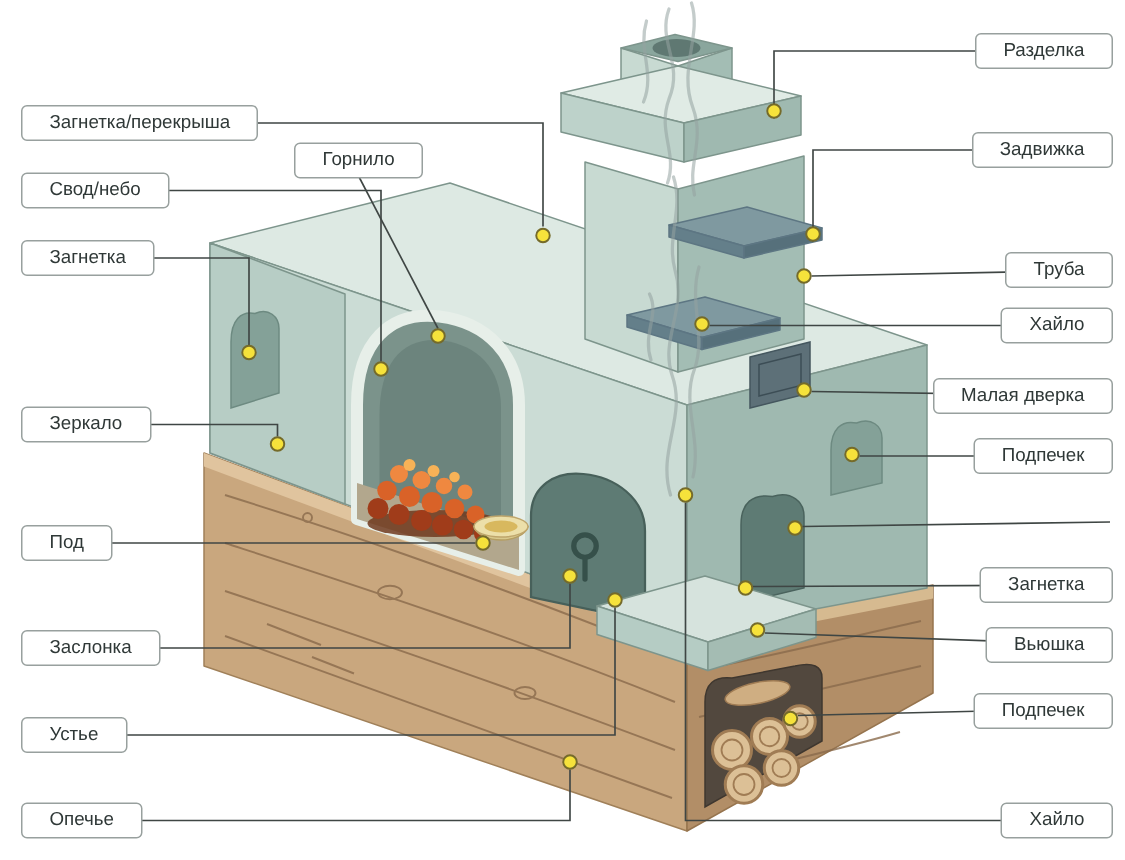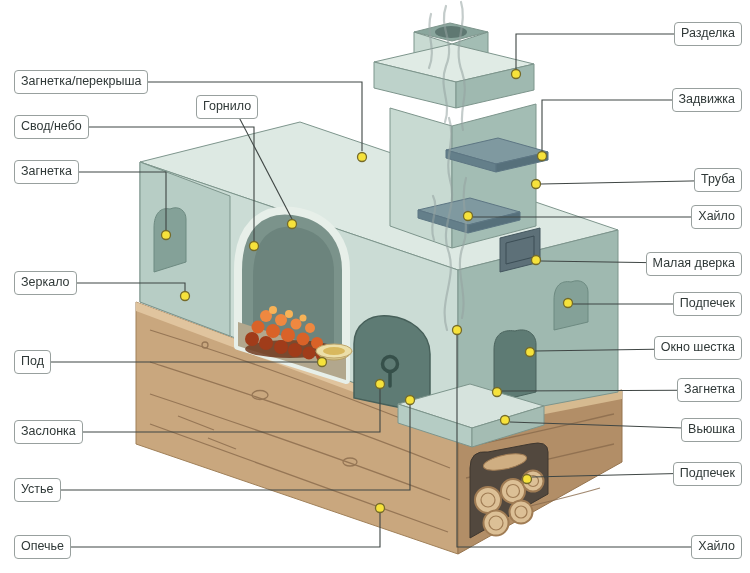--- a/index.html
+++ b/index.html
@@ -1,20 +1,20 @@
 <!DOCTYPE html>
 <html><head>
 <meta charset="utf-8">
 <style>
   html,body{margin:0;padding:0;background:#fff}
   .stage{position:relative;width:750px;height:573px;background:#fff;overflow:hidden;
          font-family:"Liberation Sans",sans-serif}
   svg.art{position:absolute;left:0;top:0}
   .label{position:absolute;background:#fff;border:1px solid #98a09e;border-radius:4px;
-         padding:3px 6px 4px;font-size:12.5px;color:#2f3837;white-space:nowrap;line-height:1.2}
+         padding:3px 18px 4px;font-size:12.5px;color:#2f3837;white-space:nowrap;line-height:1.2}
 </style>
 </head>
 <body>
 
 <div class="stage">
 
 <svg class="art" width="750" height="573" viewBox="0 0 750 573">
 
   <g stroke-linejoin="round">
     <polygon points="136,302 458,422 458,554 136,444" fill="#c9a77e" stroke="#a08059"></polygon>
@@ -219,18 +219,17 @@
   <div class="label" style="left:14px;top:350px">Под</div>
   <div class="label" style="left:14px;top:420px">Заслонка</div>
   <div class="label" style="left:14px;top:478px">Устье</div>
   <div class="label" style="left:14px;top:535px">Опечье</div>
   <div class="label" style="right:8px;top:22px">Разделка</div>
   <div class="label" style="right:8px;top:88px">Задвижка</div>
   <div class="label" style="right:8px;top:168px">Труба</div>
   <div class="label" style="right:8px;top:205px">Хайло</div>
   <div class="label" style="right:8px;top:252px">Малая дверка</div>
   <div class="label" style="right:8px;top:292px">Подпечек</div>
-  <div class="label" style="right:8px;top:336px">Окно шестка</div>
   <div class="label" style="right:8px;top:378px">Загнетка</div>
   <div class="label" style="right:8px;top:418px">Вьюшка</div>
   <div class="label" style="right:8px;top:462px">Подпечек</div>
   <div class="label" style="right:8px;top:535px">Хайло</div>
 </div>
 
 </body></html>

